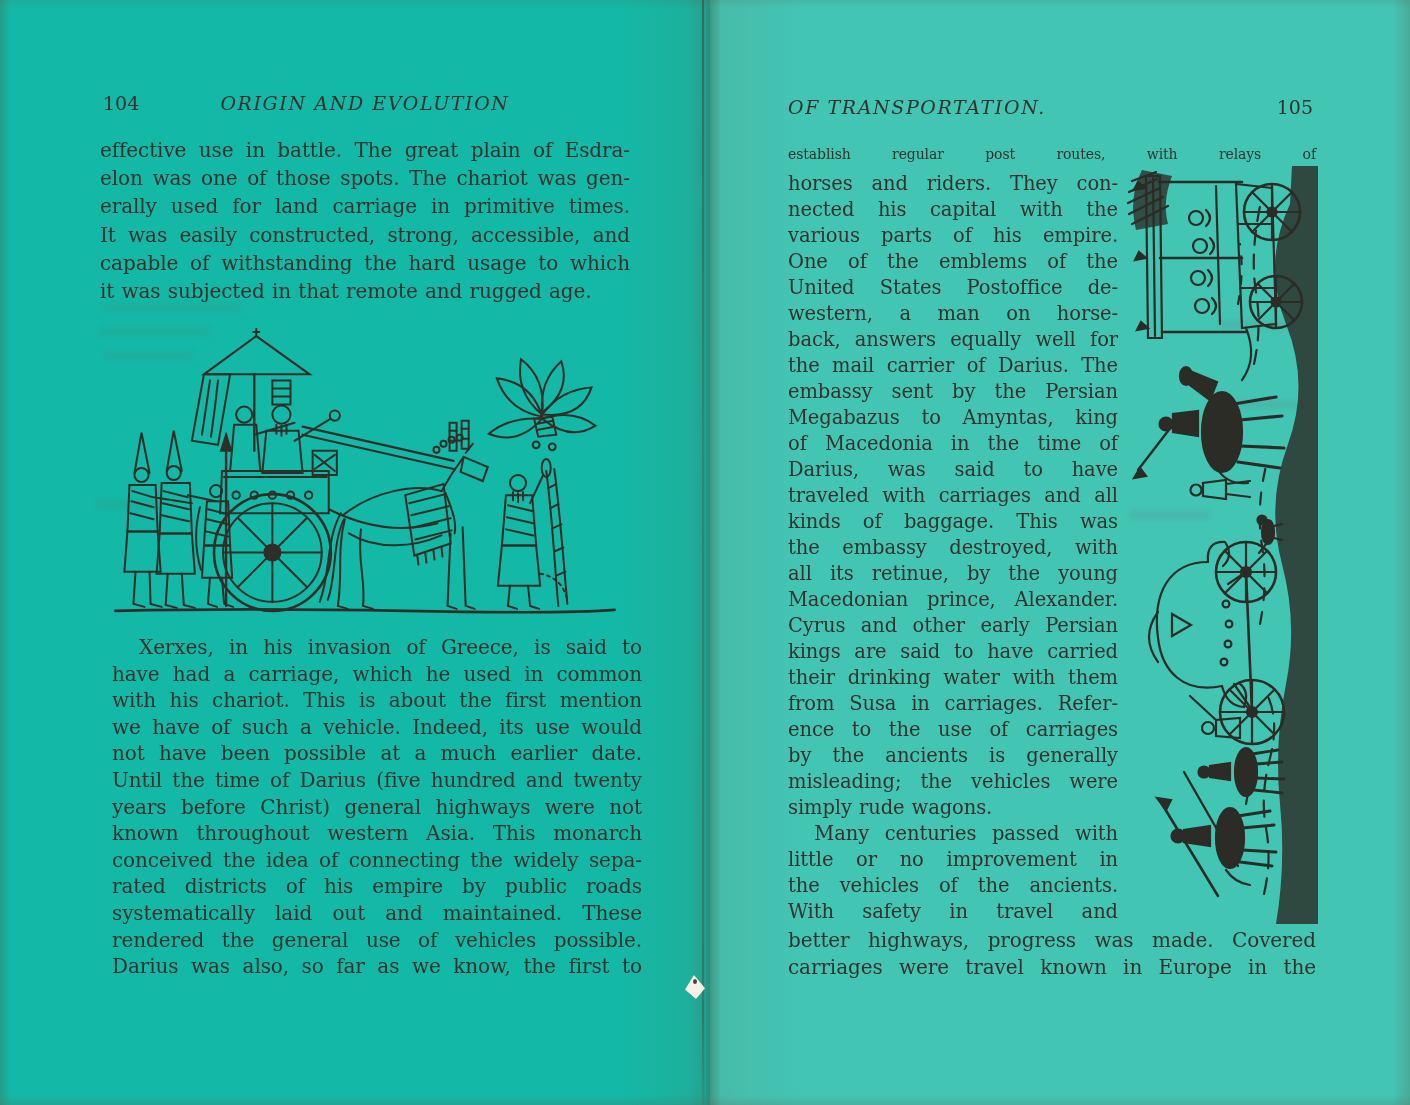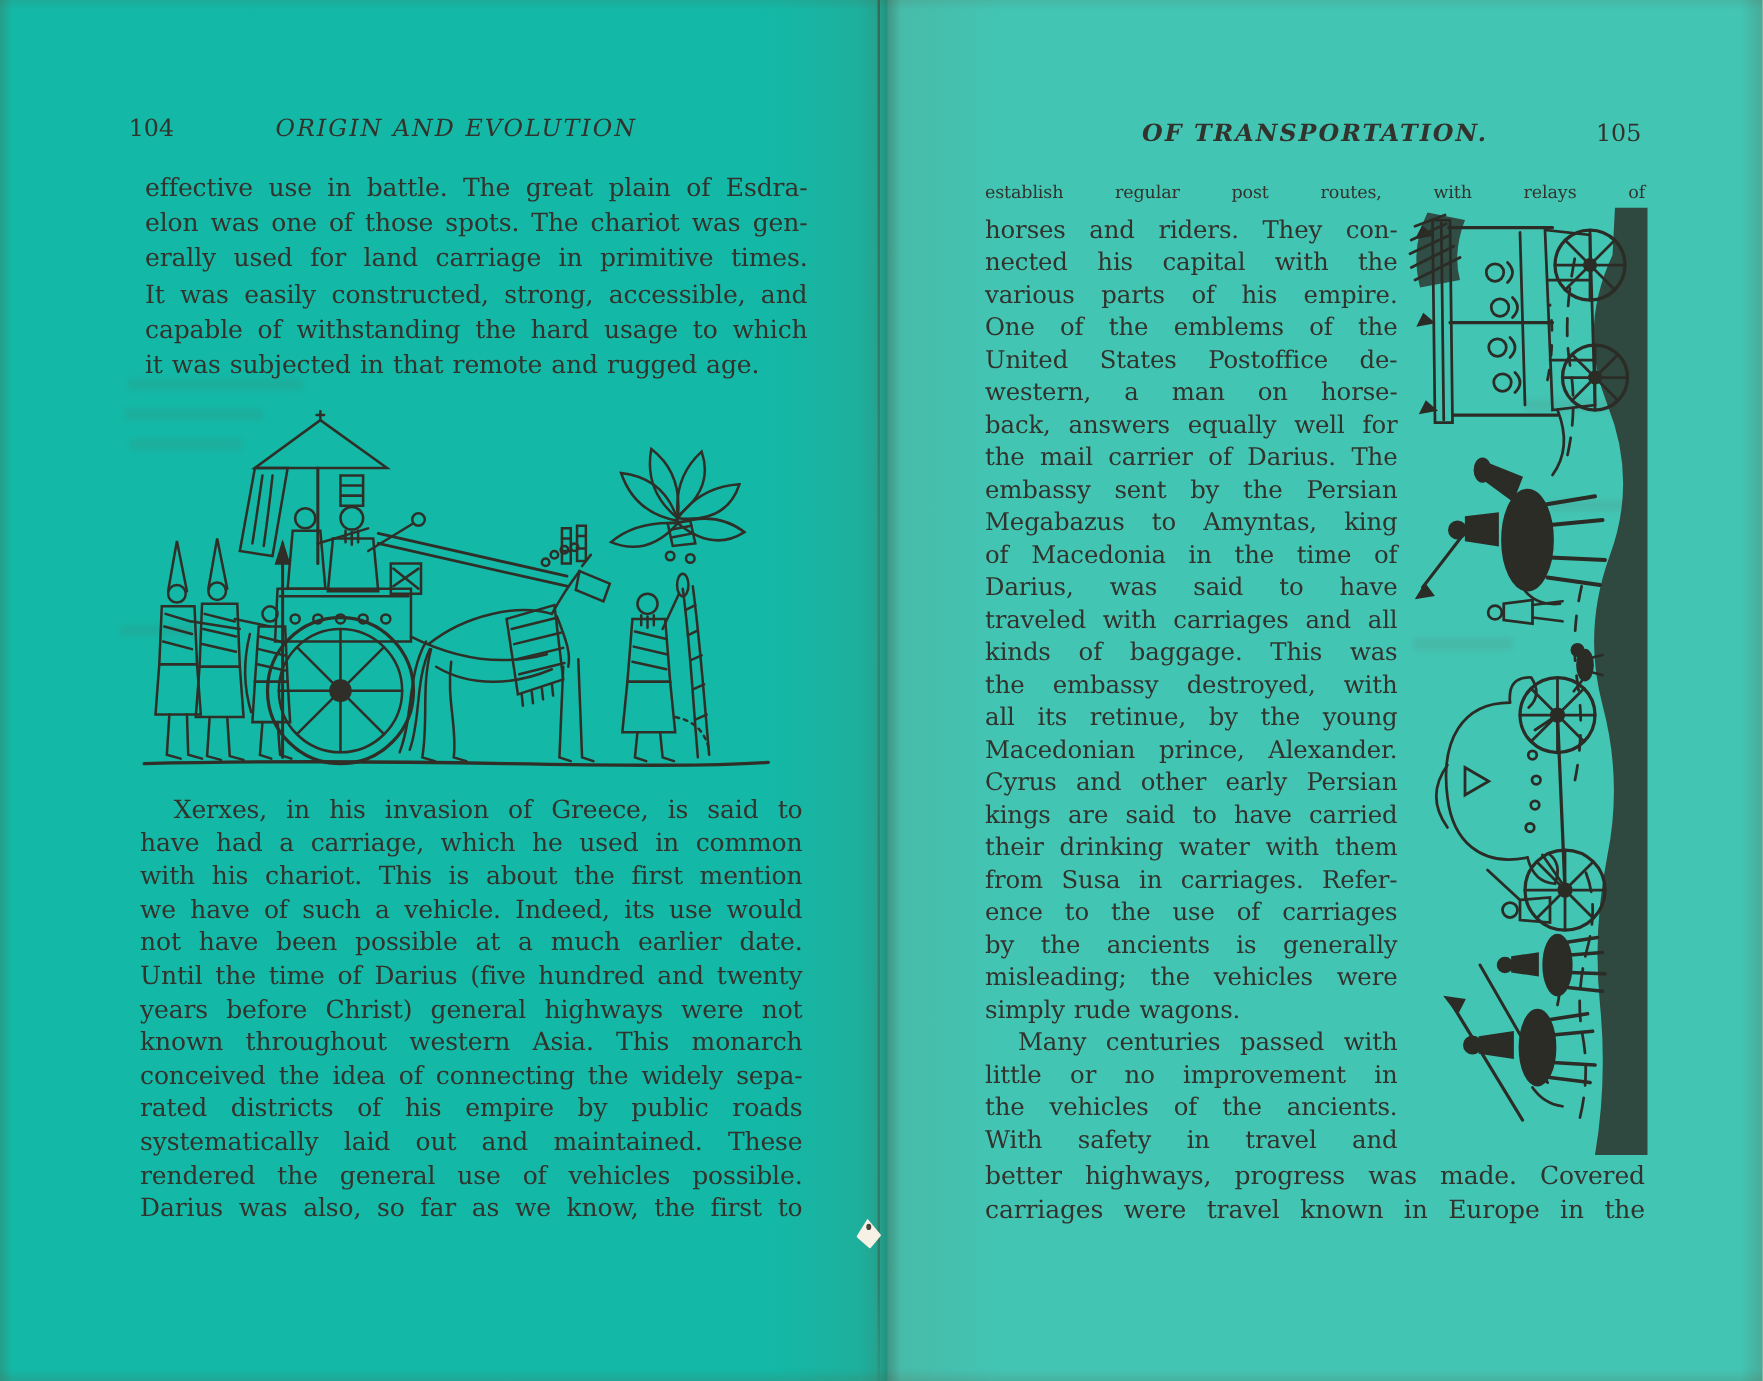--- a/index.html
+++ b/index.html
@@ -30,29 +30,29 @@
   .page.right{left:700px;width:710px;}
 
   
   .pg-header{position:absolute;font-size:19px;}
   .running-head{font-style:italic;letter-spacing:1.6px;}
   .header-left{left:100px;top:92px;width:530px;}
   .header-left .pagenum{position:absolute;left:3px;top:0;}
   .header-left .running-head{position:absolute;left:0;width:100%;text-align:center;}
   .header-right{left:88px;top:96px;width:528px;}
   .header-right .pagenum{position:absolute;right:3px;top:0;margin-left:20px;}
-  .header-right .running-head{position:absolute;left:0;width:100%;text-align:center;font-weight:bold;}
+  .header-right .running-head{position:absolute;left:0;width:100%;}
 
   
   .textblock{position:absolute;font-size:20px;letter-spacing:-0.1px;word-spacing:1px;}
   .line{text-align:justify;text-align-last:left;white-space:nowrap;}
   .line.just{text-align-last:justify;white-space:normal;}
   .line.indent{text-indent:1.35em;}
 
-  .p104-para1{left:100px;top:136px;width:530px;line-height:28.2px;margin-left:16px;}
+  .p104-para1{left:100px;top:136px;width:530px;line-height:28.2px;}
   .p104-para2{left:112px;top:634px;width:530px;line-height:26.6px;}
 
   .p105-intro{left:88px;top:141px;width:528px;line-height:27px;font-size:14px;letter-spacing:-0.1px;position:absolute;}
   .p105-col{left:88px;top:171px;width:330px;line-height:26px;font-size:19.5px;}
   .p105-closing{left:88px;top:927px;width:528px;line-height:27.2px;}
 
   
   .figure{position:absolute;}
   .fig-chariot{left:103px;top:322px;width:524px;height:302px;}
   .fig-strip{left:426px;top:166px;width:198px;height:758px;}

